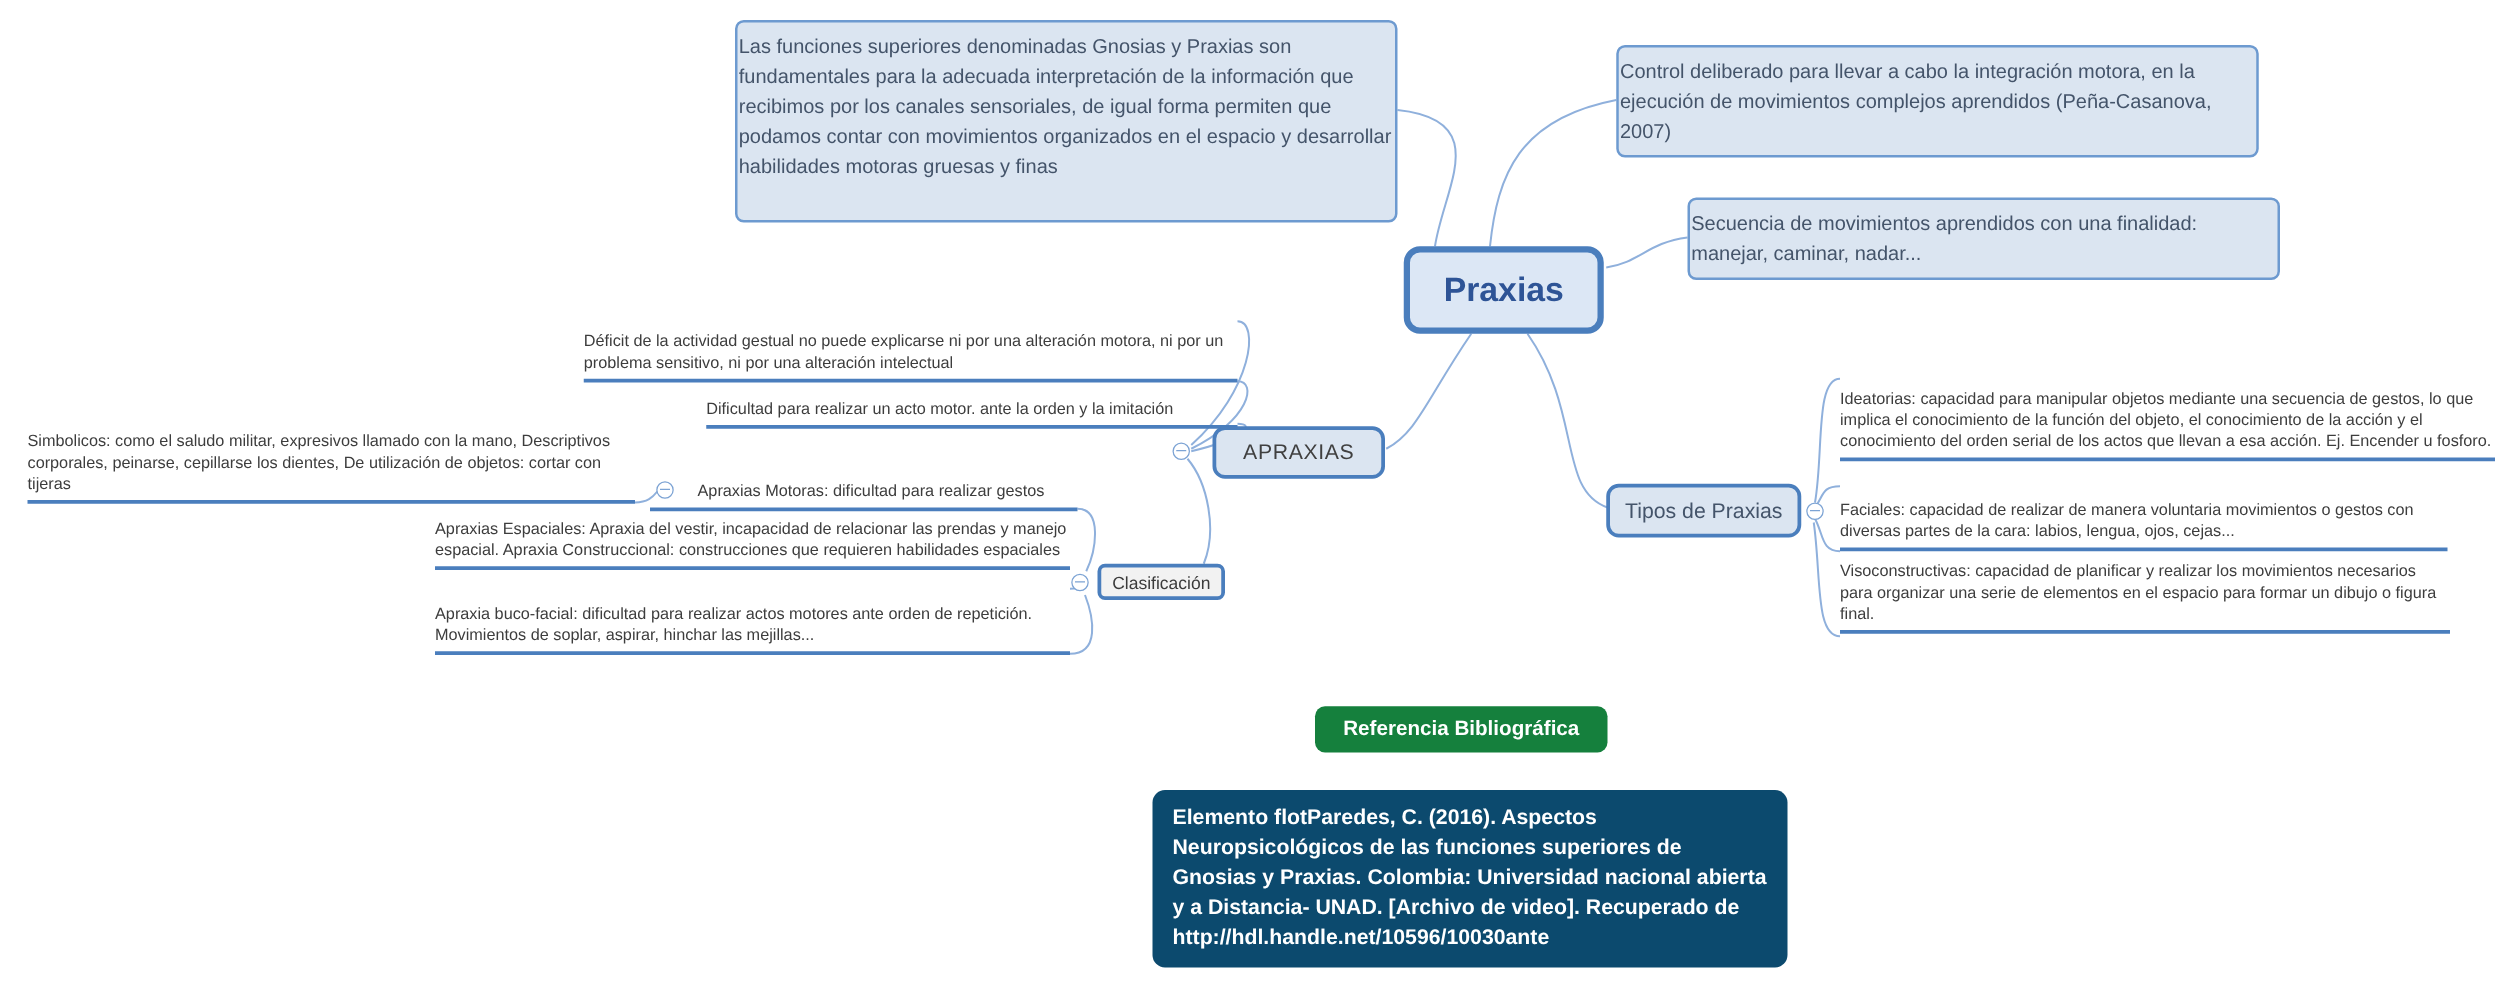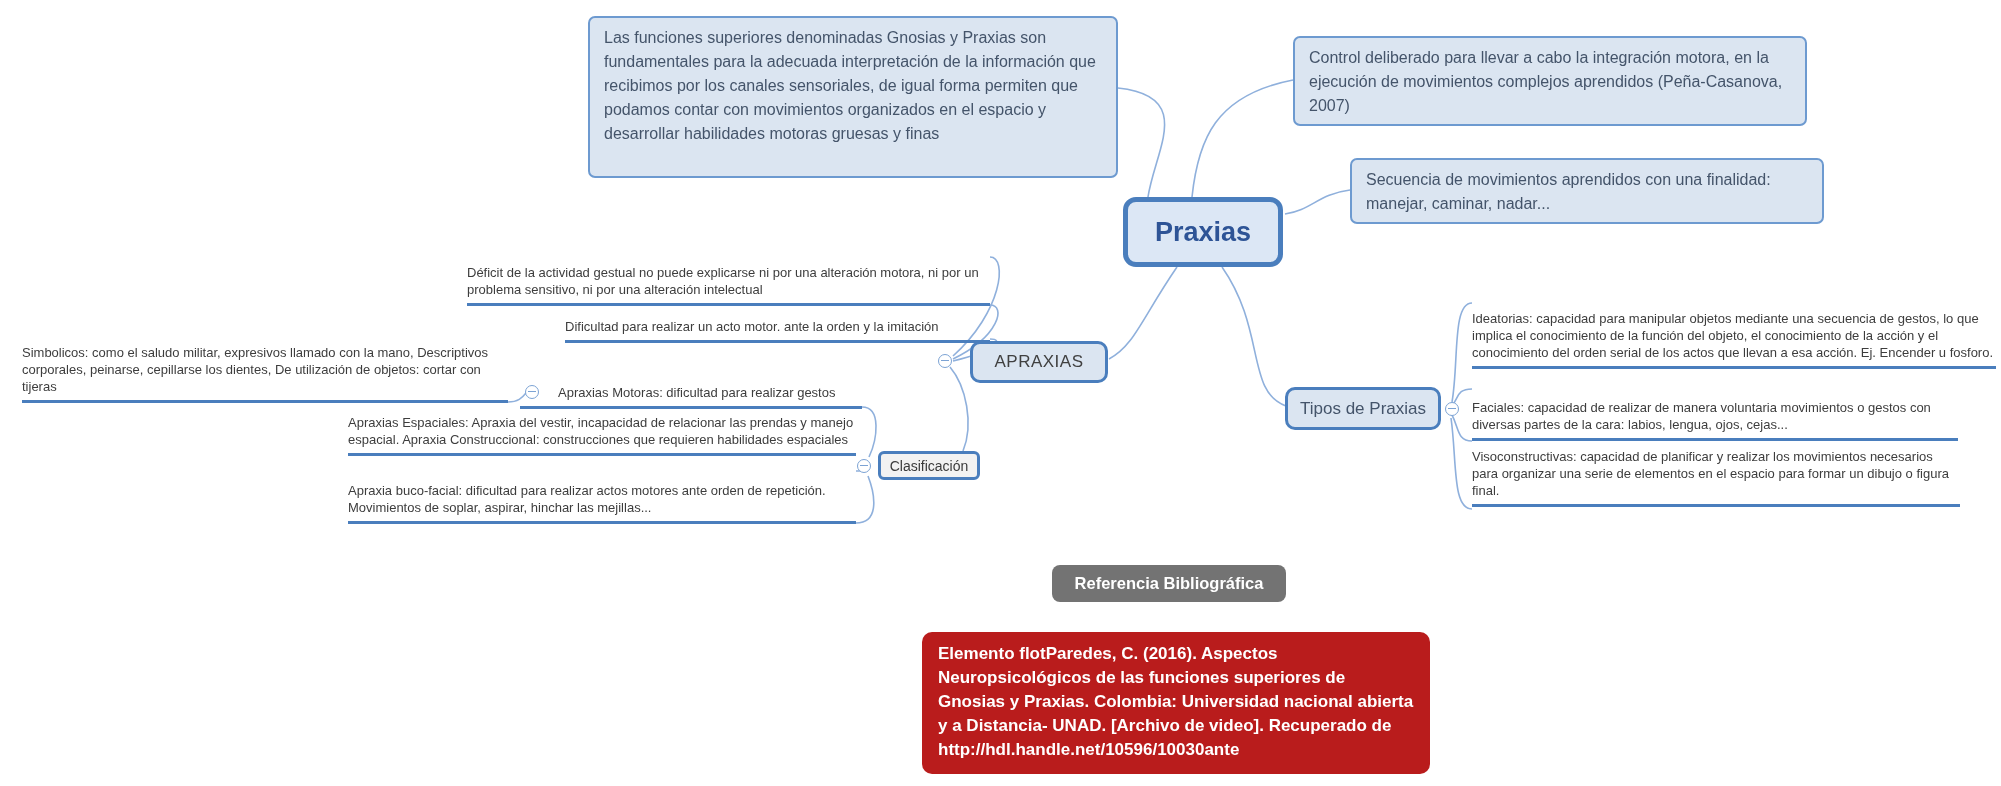--- a/index.html
+++ b/index.html
@@ -4,21 +4,21 @@
 <style>
   html,body{margin:0;padding:0;background:#fff;}
   .canvas{
     position:relative;width:2001px;height:786px;background:#ffffff;overflow:hidden;
     font-family:"Liberation Sans","DejaVu Sans",sans-serif;
   }
   svg.connectors{position:absolute;left:0;top:0;z-index:1;}
   .lightbox{
     position:absolute;z-index:2;box-sizing:border-box;
     background:#dbe5f1;border:2px solid #6d9ad0;border-radius:7px;
-    color:#44546a;font-size:16px;line-height:24px;padding:8px 14px;overflow:hidden;
+    color:#44546a;font-size:16px;line-height:24px;padding:8px 1px;overflow:hidden;
   }
   .node{
     position:absolute;z-index:3;box-sizing:border-box;display:flex;align-items:center;justify-content:center;
     background:#dbe5f1;border:3px solid #4a7ebd;border-radius:10px;color:#404040;font-size:17px;
   }
   .node-root{
     background:#dce7f5;border:5px solid #4a7ebd;border-radius:13px;
     font-size:27px;font-weight:bold;color:#2e5496;
   }
   .node-plain{background:#f2f2f2;border-radius:6px;font-size:14px;color:#3b3b3b;}
@@ -28,25 +28,25 @@
   }
   .collapse{
     position:absolute;z-index:4;width:14px;height:14px;border-radius:50%;
     background:#ffffff;border:1.5px solid #7ca3d4;box-sizing:border-box;
   }
   .collapse::after{
     content:"";position:absolute;left:2px;right:2px;top:4.5px;height:1.5px;background:#7ca3d4;
   }
   .ref-button{
     position:absolute;z-index:3;box-sizing:border-box;display:flex;align-items:center;justify-content:center;
-    background:#737373;border-radius:8px;color:#ffffff;font-size:16.5px;font-weight:bold;cursor:pointer;
+    background:#15803d;border-radius:8px;color:#ffffff;font-size:16.5px;font-weight:bold;cursor:pointer;
   }
   .citation-box{
     position:absolute;z-index:3;box-sizing:border-box;
-    background:#b91c1c;border-radius:10px;color:#ffffff;font-size:17px;font-weight:bold;
+    background:#0c4a6e;border-radius:10px;color:#ffffff;font-size:17px;font-weight:bold;
     line-height:24px;padding:10px 16px;overflow:hidden;
   }
 </style>
 </head>
 <body>
 
 <div class="canvas">
 
   <svg class="connectors" width="2001" height="786">
     <g fill="none" stroke="#8fb0dc" stroke-width="1.6">

